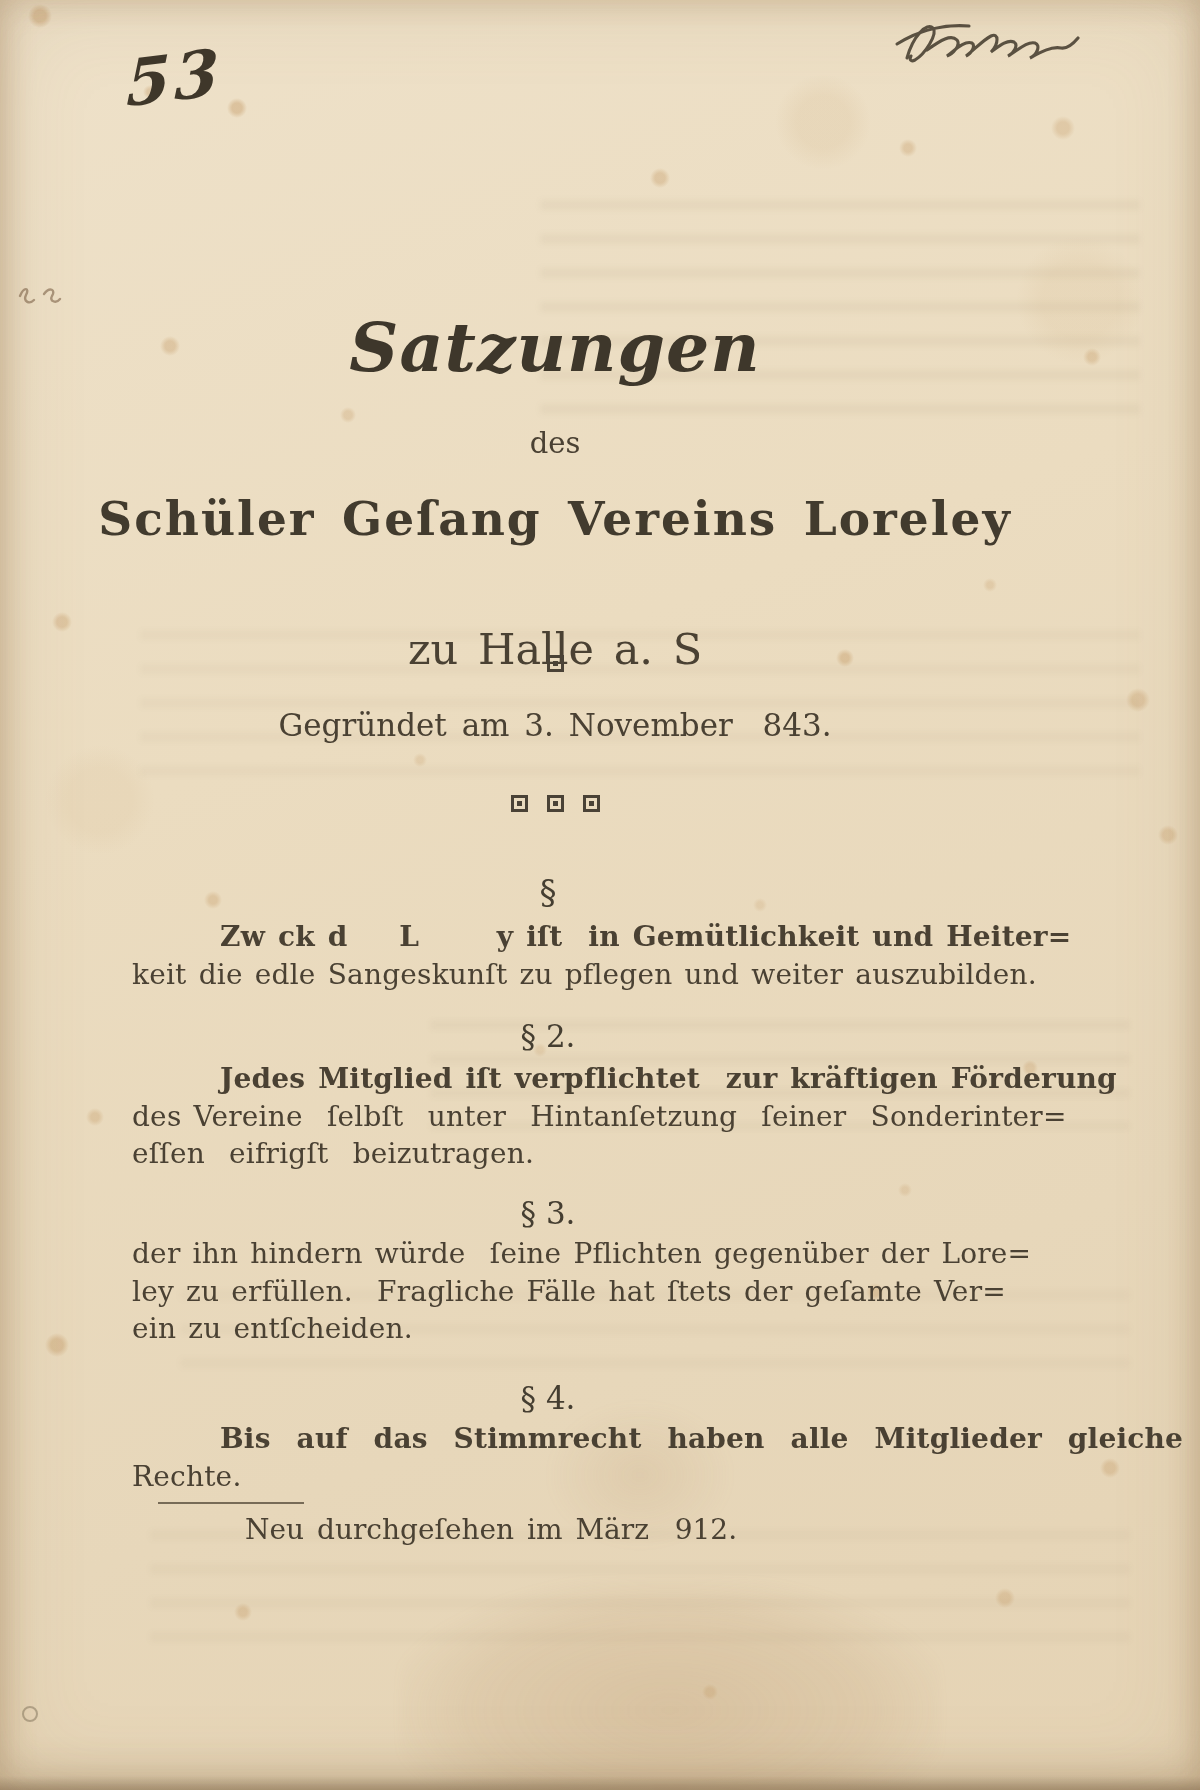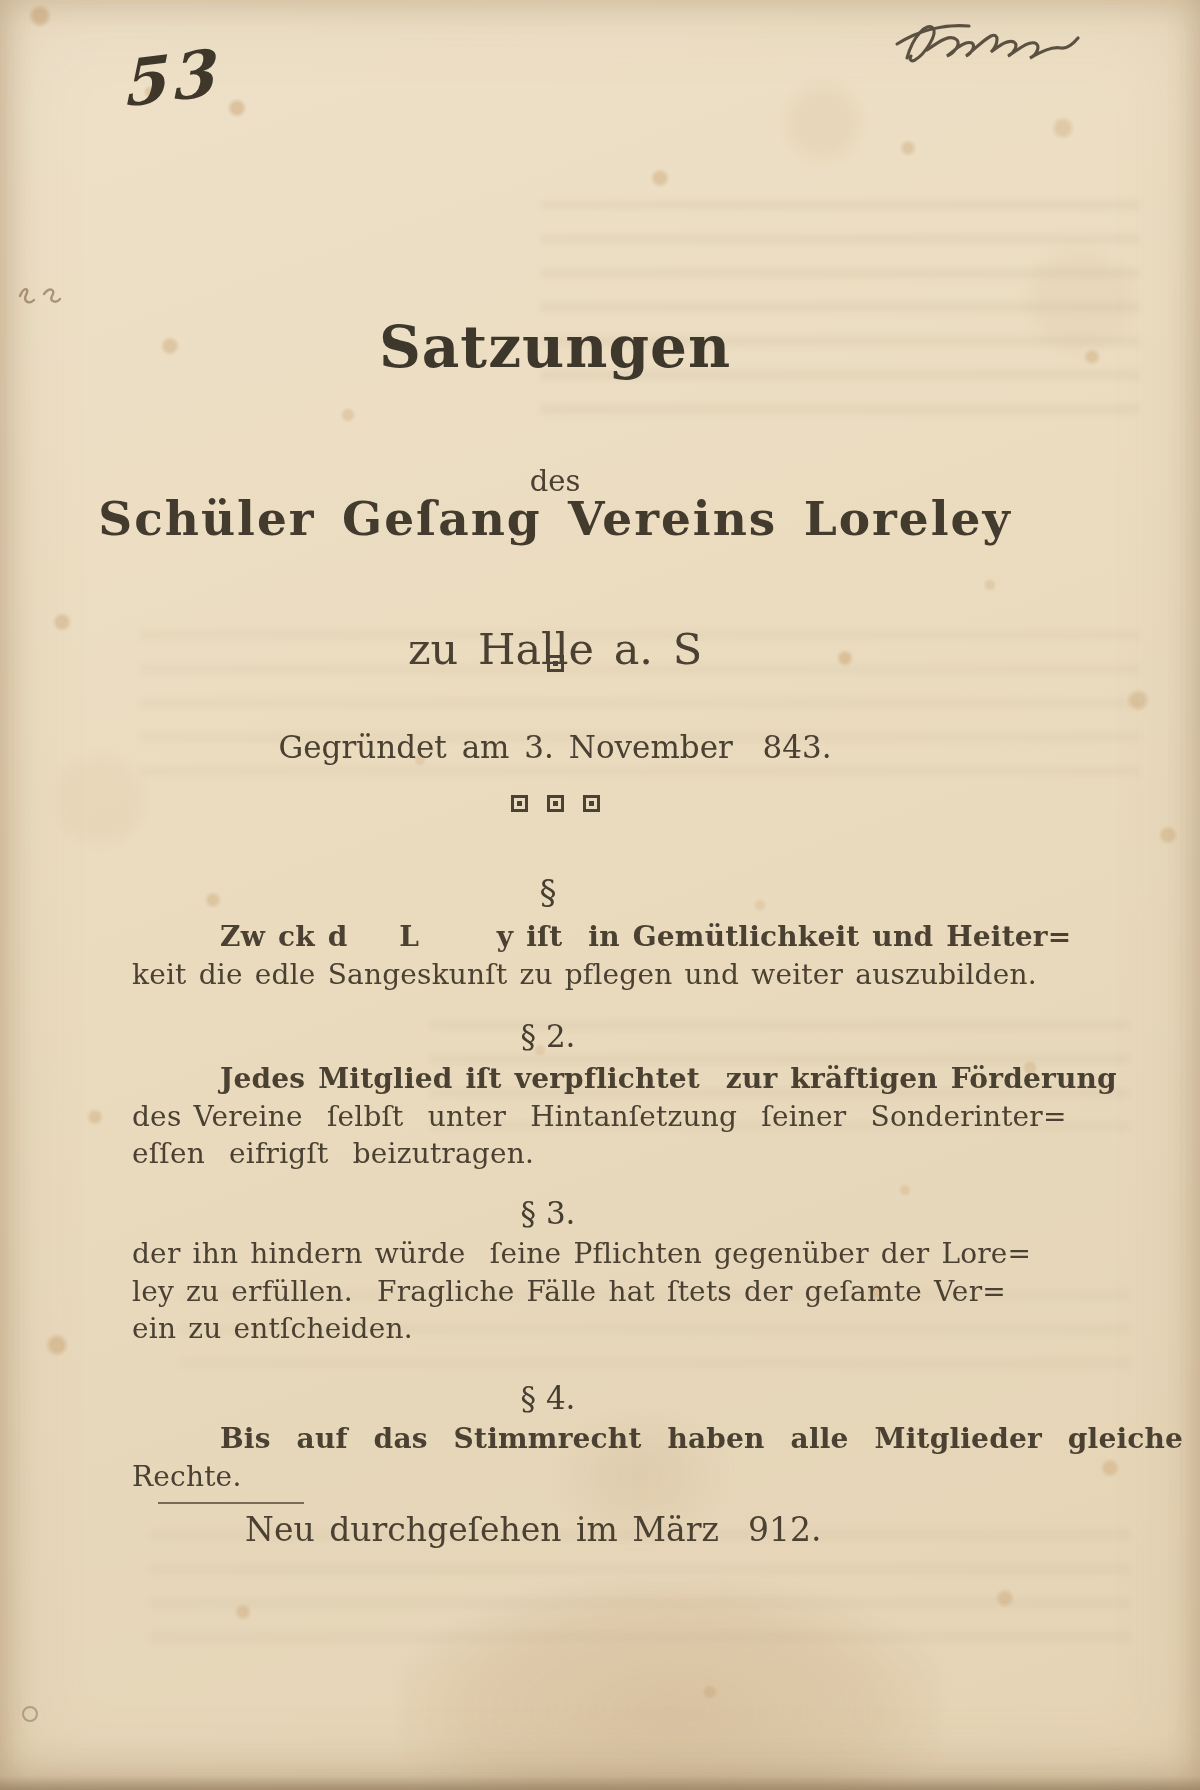--- a/index.html
+++ b/index.html
@@ -87,25 +87,25 @@
     position: absolute; left: 126px; top: 40px;
     font-size: 64px; font-style: italic; font-weight: 700;
     color: #3f372a; transform: rotate(-7deg) skewX(-8deg);
     letter-spacing: 4px;
   }
   .signature { position: absolute; left: 893px; top: 10px; }
   .corner-doodle { position: absolute; left: 14px; top: 278px; opacity: .75; }
   
   .print { color: #4a4133; }
   .centerblock { position: absolute; left: 0; width: 1110px; text-align: center; }
-  .doc-title    { top: 312px; font-size: 58px; line-height: 70px; font-weight: 700; color: #3e372b; letter-spacing: 1px; }
-  .doc-des      { top: 426px; font-size: 29px; line-height: 34px; margin-top: 38px; }
+  .doc-title    { top: 312px; font-size: 68px; line-height: 70px; font-weight: 700; color: #3e372b; letter-spacing: 1px; font-style: italic; }
+  .doc-des      { top: 426px; font-size: 29px; line-height: 34px; }
   .doc-org      { top: 492px; font-size: 47px; line-height: 54px; font-weight: 700; color: #423b2e; letter-spacing: 2px; word-spacing: 8px; }
   .doc-place    { top: 592px; font-size: 43px; line-height: 42px; word-spacing: 6px; margin-top: 36px; }
-  .doc-founded  { top: 729px; font-size: 31px; line-height: 36px; word-spacing: 5px; white-space: pre; }
+  .doc-founded  { top: 707px; font-size: 31px; line-height: 36px; word-spacing: 5px; white-space: pre; }
   .orn-single { position: absolute; left: 0; top: 655px; width: 1110px; display: flex; justify-content: center; }
   .orn-row    { position: absolute; left: 0; top: 795px; width: 1110px; display: flex; justify-content: center; gap: 19px; }
   .sq { width: 11px; height: 11px; border: 3px solid #4a4236; display: flex; align-items: center; justify-content: center; }
   .sq-dot { width: 5px; height: 5px; background: #4a4236; }
   .sec-head {
     position: absolute; left: 132px; width: 832px; text-align: center;
     font-size: 31px; line-height: 36px; color: #453e31; white-space: pre;
   }
   .para {
     position: absolute; left: 132px; width: 850px;
@@ -113,21 +113,21 @@
     color: #4a4133;
   }
   .line { white-space: pre; }
   .line.indent { padding-left: 88px; font-weight: bold; }
   .footer-rule {
     position: absolute; left: 158px; top: 1502px; width: 146px; height: 2px;
     background: rgba(82,71,54,.75);
   }
   .footer-note {
     position: absolute; left: 245px; top: 1512px;
-    font-size: 33px; line-height: 36px; word-spacing: 4px; white-space: pre;
+    font-size: 28px; line-height: 36px; word-spacing: 4px; white-space: pre;
     color: #4a4133;
   }
 </style>
 </head>
 <body>
 
 <div class="page">
 
   <div class="ghost" style="left:540px; top:200px; width:600px; height:230px; opacity:.55"></div>
   <div class="ghost" style="left:140px; top:630px; width:1000px; height:150px; opacity:.40"></div>

